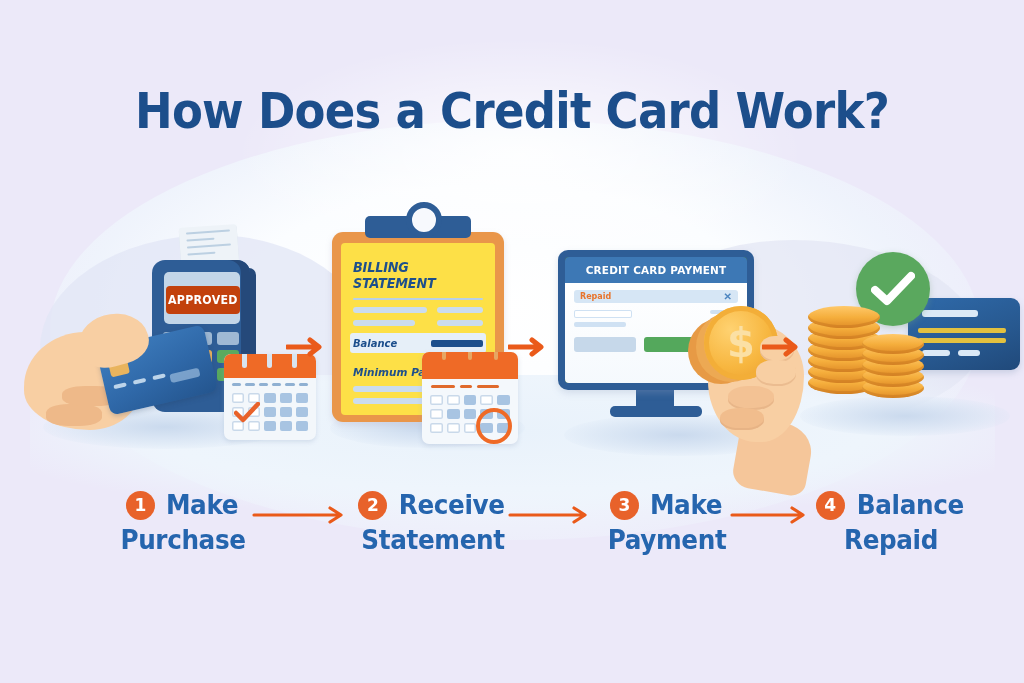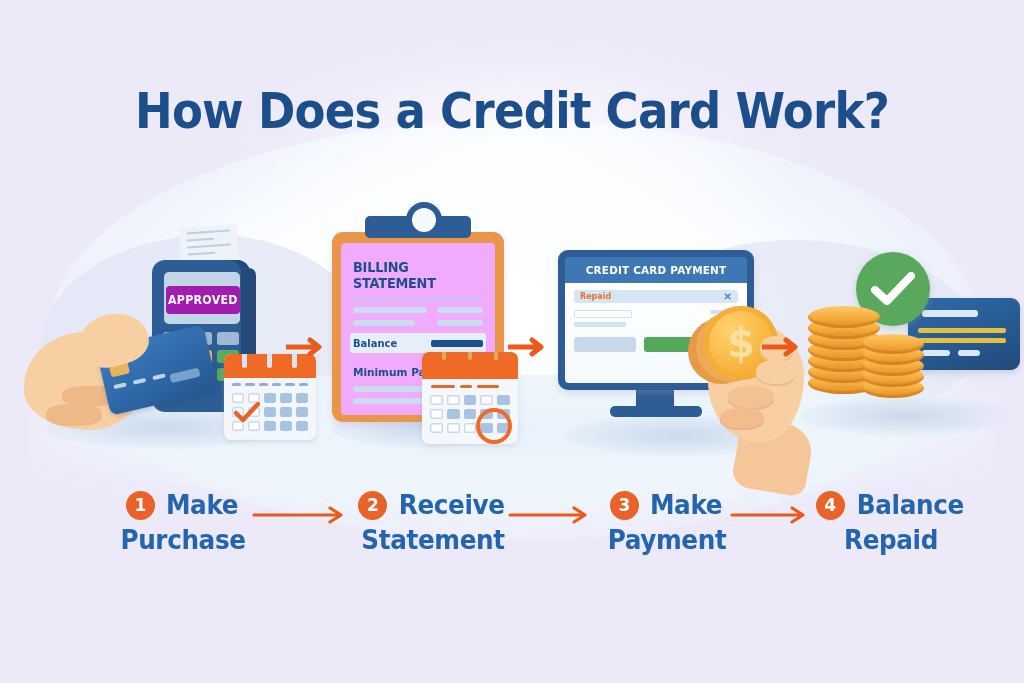--- a/index.html
+++ b/index.html
@@ -64,21 +64,21 @@
   #pos-side{
     position:absolute;left:214px;top:48px;width:24px;height:138px;
     background:#25497a;border-radius:7px;
   }
   #pos-screen{
     position:absolute;left:146px;top:52px;width:76px;height:52px;
     background:#c3d6e8;border-radius:5px;overflow:hidden;
   }
   #pos-approved{
     position:absolute;left:148px;top:66px;width:74px;height:28px;
-    background:#a21caf;border-radius:4px;
+    background:#c2410c;border-radius:4px;
     display:flex;align-items:center;justify-content:center;
   }
   #pos-approved span{
     color:#ffffff;font-weight:bold;font-size:12px;letter-spacing:.3px;
     font-family:"DejaVu Sans", sans-serif;transform:scaleX(.92);
   }
   #receipt{
     position:absolute;left:162px;top:6px;width:58px;height:42px;
     background:#eef3f8;border-radius:3px;transform:rotate(-4deg);
     box-shadow:0 1px 0 #d6e0ea;
@@ -139,21 +139,21 @@
   
   #scene2{left:318px;top:0px;width:220px;height:260px;}
   #s2-shadow{left:12px;top:198px;width:195px;height:40px;}
   #clipboard{
     position:absolute;left:14px;top:22px;width:172px;height:190px;
     background:#e9964a;border-radius:11px;
     box-shadow:0 3px 6px rgba(160,150,180,.25);
   }
   #clip-paper{
     position:absolute;left:9px;top:11px;width:154px;height:172px;
-    background:#f0abfc;border-radius:4px;overflow:hidden;
+    background:#fde047;border-radius:4px;overflow:hidden;font-style:italic;
   }
   #clip-metal{
     position:absolute;left:47px;top:6px;width:106px;height:22px;
     background:#2e5d96;border-radius:5px;
   }
   #clip-ring{
     position:absolute;left:88px;top:-8px;width:24px;height:24px;
     border:6px solid #2e5d96;border-radius:50%;background:#f7f9fd;
   }
   #stmt-title{

